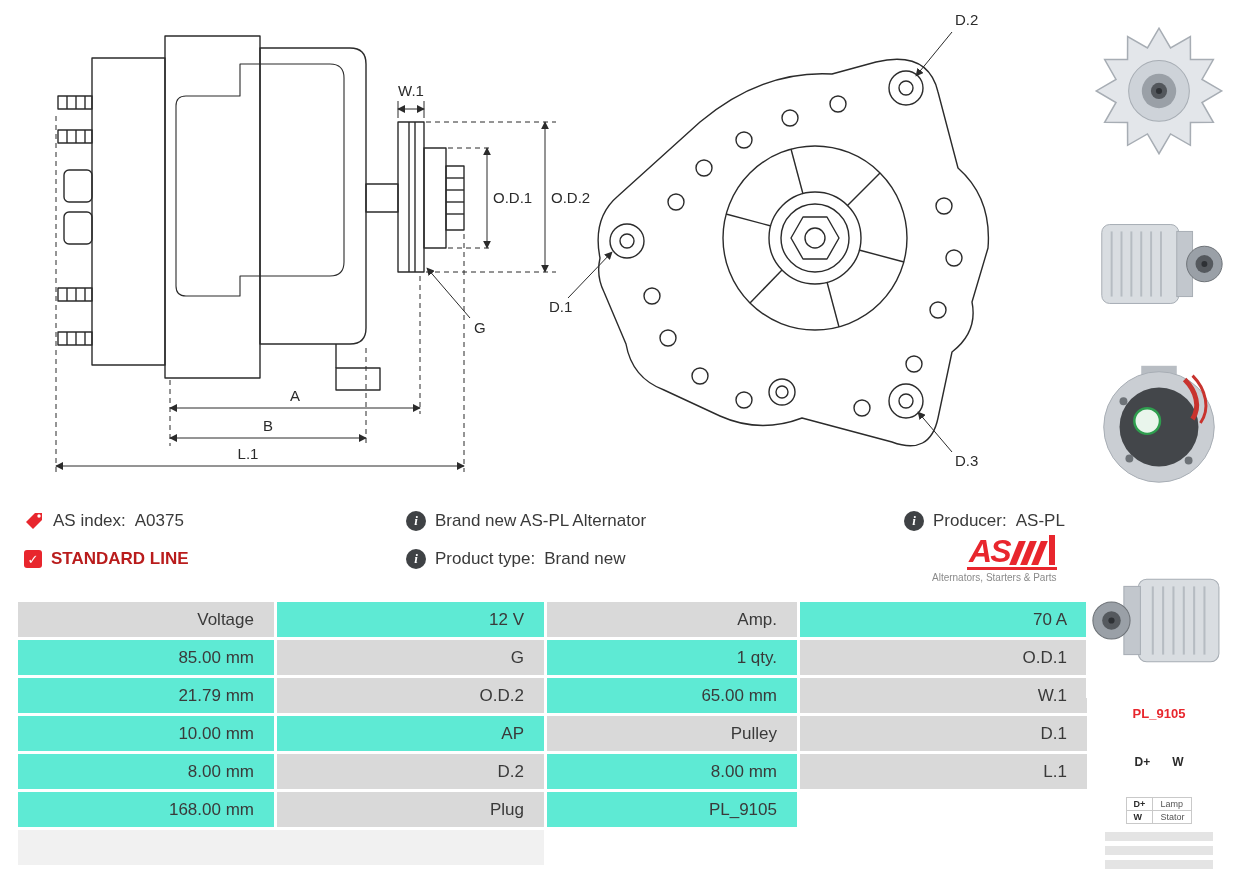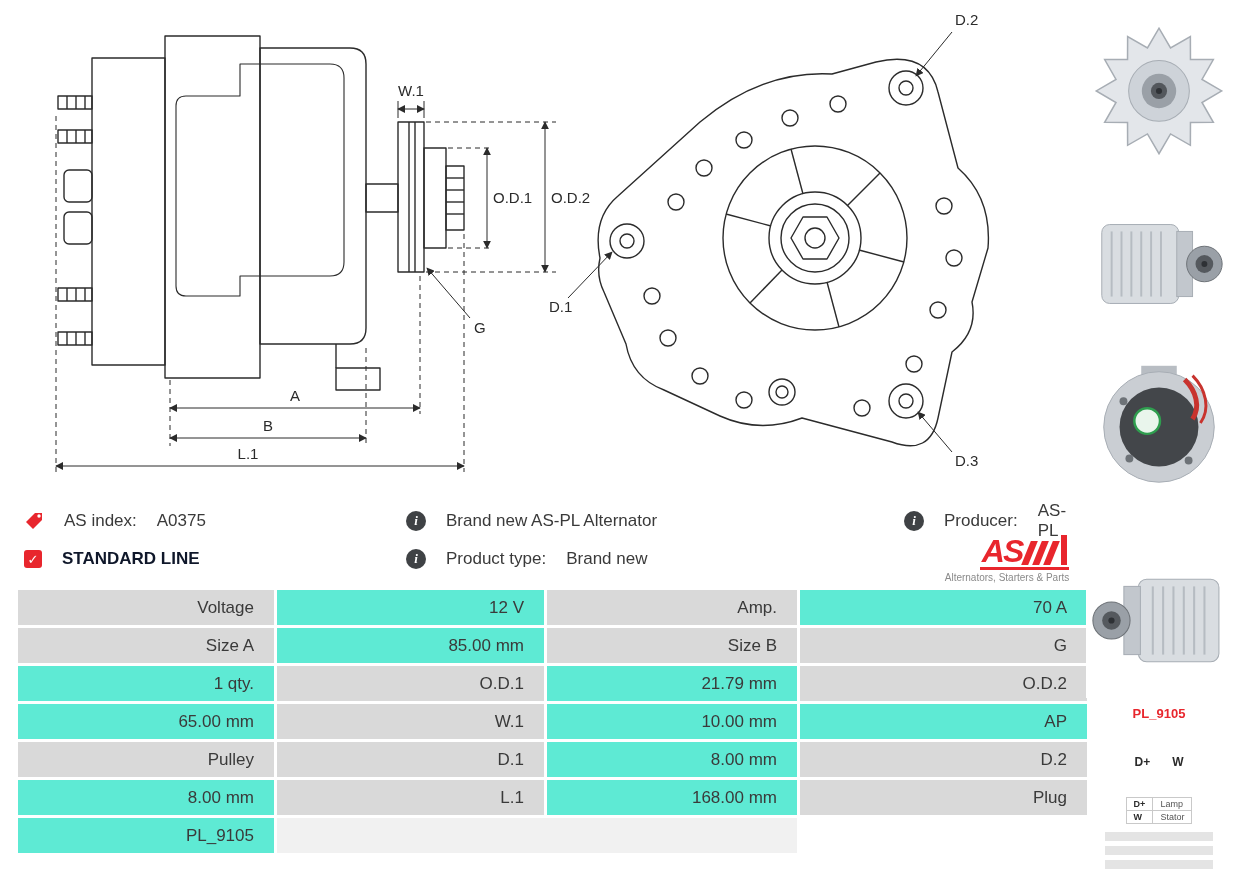--- a/index.html
+++ b/index.html
@@ -13,47 +13,47 @@
   .main { position:absolute; left:0; top:0; width:1084px; }
 
   
   .drawings { display:block; }
   .drawings text { font-family:"Liberation Sans", sans-serif; font-size:15px; fill:#2b2b2b; stroke:none; }
   .dash { stroke-dasharray:5 4; stroke-width:1; }
 
   
   .info { margin:10px 0 0 24px; }
   .info-row { display:flex; align-items:center; height:38px; }
-  .info-cell { display:flex; align-items:center; gap:20px; font-size:17px; }
+  .info-cell { display:flex; align-items:center; gap:9px; font-size:17px; }
   .c1 { width:382px; }
   .c2 { width:498px; }
   .c3 { flex:1; }
   .bold { font-weight:400; }
-  .red-text { color:#0f172a; font-weight:700; }
+  .red-text { color:#b91c1c; font-weight:700; }
   .info-icon {
     width:20px; height:20px; border-radius:50%; background:#3f4245; color:#fff;
     display:inline-flex; align-items:center; justify-content:center;
     font-size:13px; font-style:italic; font-weight:700;
     font-family:"Liberation Serif", serif; flex:0 0 auto;
   }
   .check-icon {
     width:18px; height:18px; background:#e8262d; border-radius:3px; color:#fff;
     display:inline-flex; align-items:center; justify-content:center; font-size:13px; flex:0 0 auto;
   }
-  .logo-cell { justify-content:center; }
+  .logo-cell { justify-content:flex-start; }
   .aspl-logo { display:flex; flex-direction:column; align-items:flex-end; margin-right:2px; }
   .logo-row { display:flex; align-items:flex-end; border-bottom:3px solid #e8262d; padding:0 2px 2px 2px; }
   .logo-as { color:#e8262d; font-weight:700; font-style:italic; font-size:32px; line-height:0.85; letter-spacing:-2px; }
   .logo-slash { width:7px; height:24px; background:#e8262d; transform:skewX(-22deg); margin-left:4px; }
   .logo-bar { width:6px; height:30px; background:#e8262d; margin-left:6px; }
   .logo-tagline { font-size:10px; color:#8a8a8a; margin-top:2px;margin-left:28px; }
 
   
   .spec-table {
-    margin:12px 0 0 18px; width:1072px;
+    margin:24px 0 0 18px; width:1072px;
     display:grid; grid-template-columns:256px 267px 250px 287px; gap:3px;
     font-size:17px;
   }
   .spec-cell {
     height:35px; line-height:35px; text-align:right; padding-right:20px;
     white-space:nowrap; overflow:hidden;
   }
   .lbl { background:#d9d9d9; }
   .val { background:#5eead4; }
   .merged { grid-column: span 2; background:#f1f1f1; }
@@ -246,23 +246,21 @@
         </div>
       </div>
     </div>
 
     <div class="spec-table">
       <div class="spec-cell lbl">Voltage</div>
       <div class="spec-cell val">12 V</div>
       <div class="spec-cell lbl">Amp.</div>
       <div class="spec-cell val">70 A</div>
 
-      <div class="spec-cell lbl">Size A</div>
       <div class="spec-cell val">85.00 mm</div>
-      <div class="spec-cell lbl">Size B</div>
 
       <div class="spec-cell lbl">G</div>
       <div class="spec-cell val">1 qty.</div>
       <div class="spec-cell lbl">O.D.1</div>
       <div class="spec-cell val">21.79 mm</div>
 
       <div class="spec-cell lbl">O.D.2</div>
       <div class="spec-cell val">65.00 mm</div>
       <div class="spec-cell lbl">W.1</div>
       <div class="spec-cell val">10.00 mm</div>

